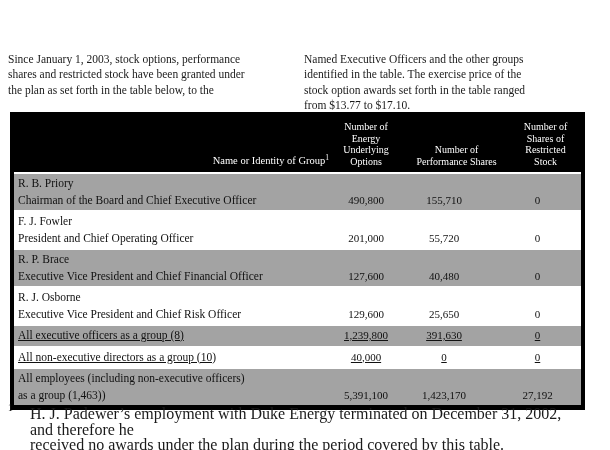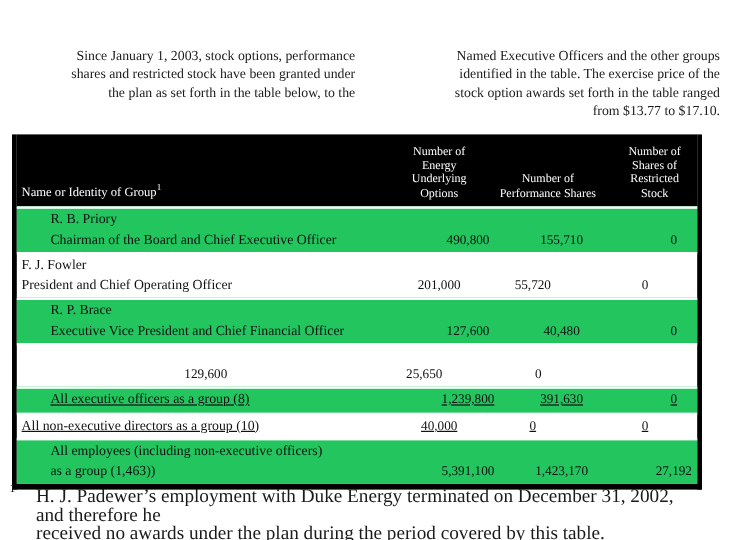--- a/index.html
+++ b/index.html
@@ -6,26 +6,25 @@
   body {
     width: 610px; height: 450px;
     background: #ffffff;
     font-family: "Liberation Serif", "DejaVu Serif", serif;
     color: #111;
     position: relative;
     overflow: hidden;
   }
   .para {
     position: absolute;
-    top: 28px;
+    top: 40px;
     font-size: 11.5px;
     line-height: 15.5px;
     white-space: pre-line;
     color: #1a1a1a;
-    text-align: right;
   }
   .para.left  { left: 8px;   width: 288px; }
   .para.right { left: 304px; width: 296px; }
 
   
   .tbl {
     position: absolute;
     left: 10px; top: 112px;
     width: 567px;
     border-left: 4px solid #000;
@@ -36,35 +35,35 @@
   .thead {
     background: #000;
     color: #fff;
     height: 60px;
     display: grid;
     grid-template-columns: 315px 74px 107px 71px;
     align-items: end;
     box-sizing: border-box;
     padding-bottom: 5px;
   }
-  .th { white-space: pre-line; }
+  .th { white-space: pre-line; text-align: right; }
   .th.c1 { font-size: 10.5px; padding-left: 4px; line-height: 12px; }
   .th.c2, .th.c3, .th.c4 {
     font-size: 10px;
     line-height: 11.5px;
     text-align: center;
   }
   sup.hsup { font-size: 7.5px; vertical-align: super; line-height: 0; }
 
   .row {
     display: grid;
     grid-template-columns: 315px 74px 107px 71px;
     border-top: 2px solid #fff;
   }
-  .row.shade { background: #22c55e; padding-left: 24px; }
+  .row.shade { background: #a3a3a3; }
   .row .label {
     padding: 1px 0 2px 4px;
     font-size: 11.5px;
     line-height: 16.5px;
     white-space: pre-line;
   }
   .row .num {
     align-self: end;
     text-align: center;
     font-size: 11px;
@@ -137,20 +136,22 @@
 
     <div class="row tall shade">
       <div class="label">R. P. Brace
 Executive Vice President and Chief Financial Officer</div>
       <div class="num c2">127,600</div>
       <div class="num c3">40,480</div>
       <div class="num c4">0</div>
     </div>
 
     <div class="row tall">
+      <div class="label">R. J. Osborne
+Executive Vice President and Chief Risk Officer</div>
       <div class="num c2">129,600</div>
       <div class="num c3">25,650</div>
       <div class="num c4">0</div>
     </div>
 
     <div class="row short shade">
       <div class="label">All executive officers as a group (8)</div>
       <div class="num c2">1,239,800</div>
       <div class="num c3">391,630</div>
       <div class="num c4">0</div>

